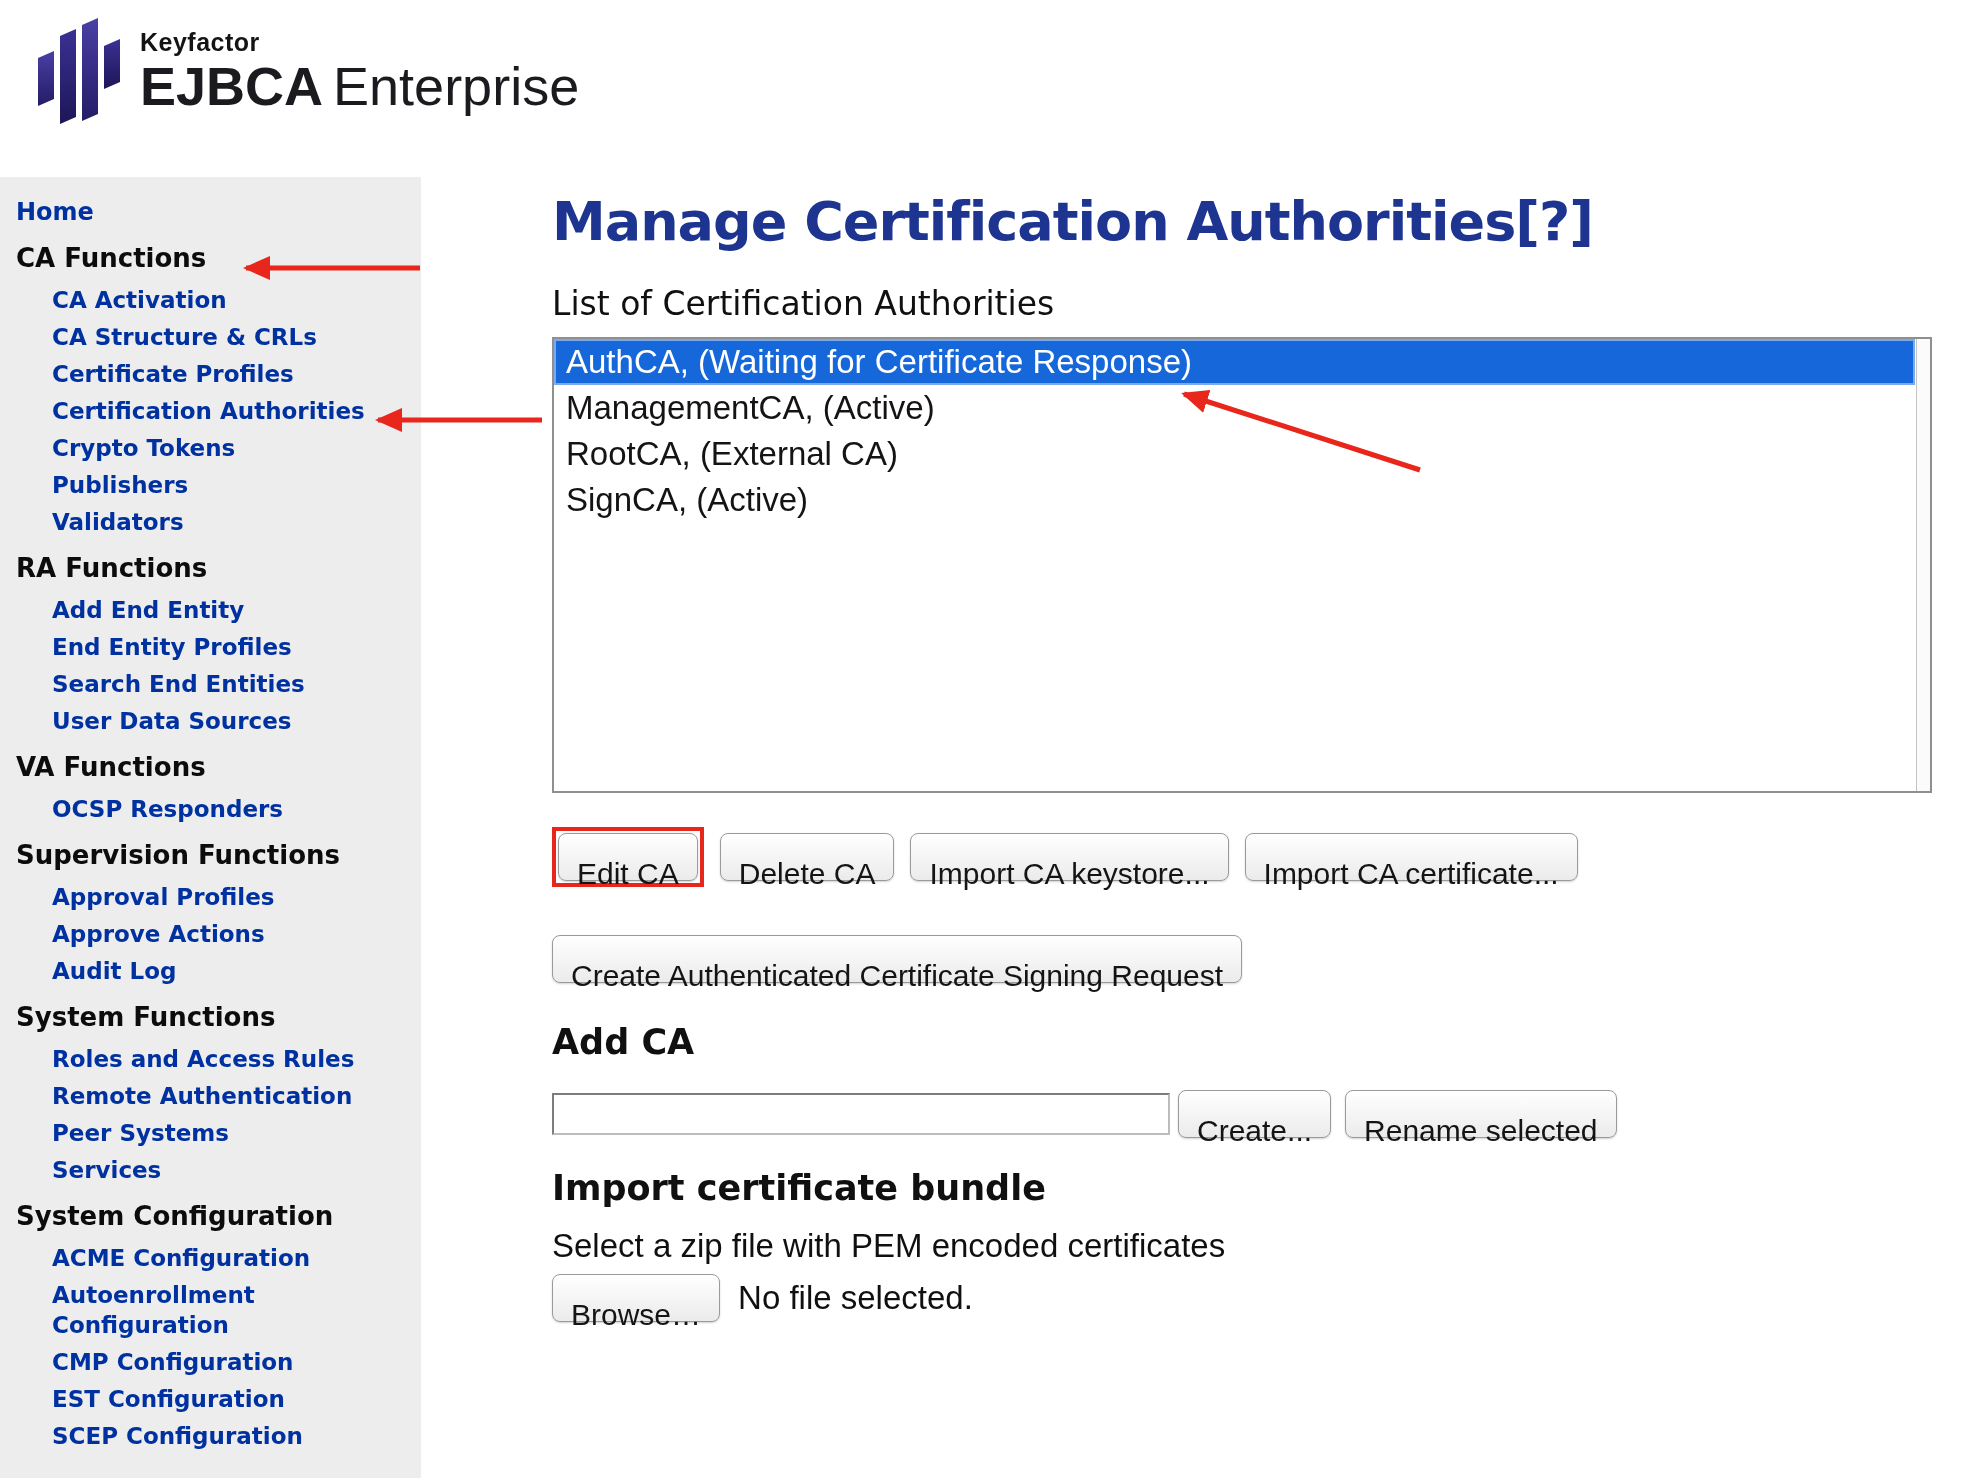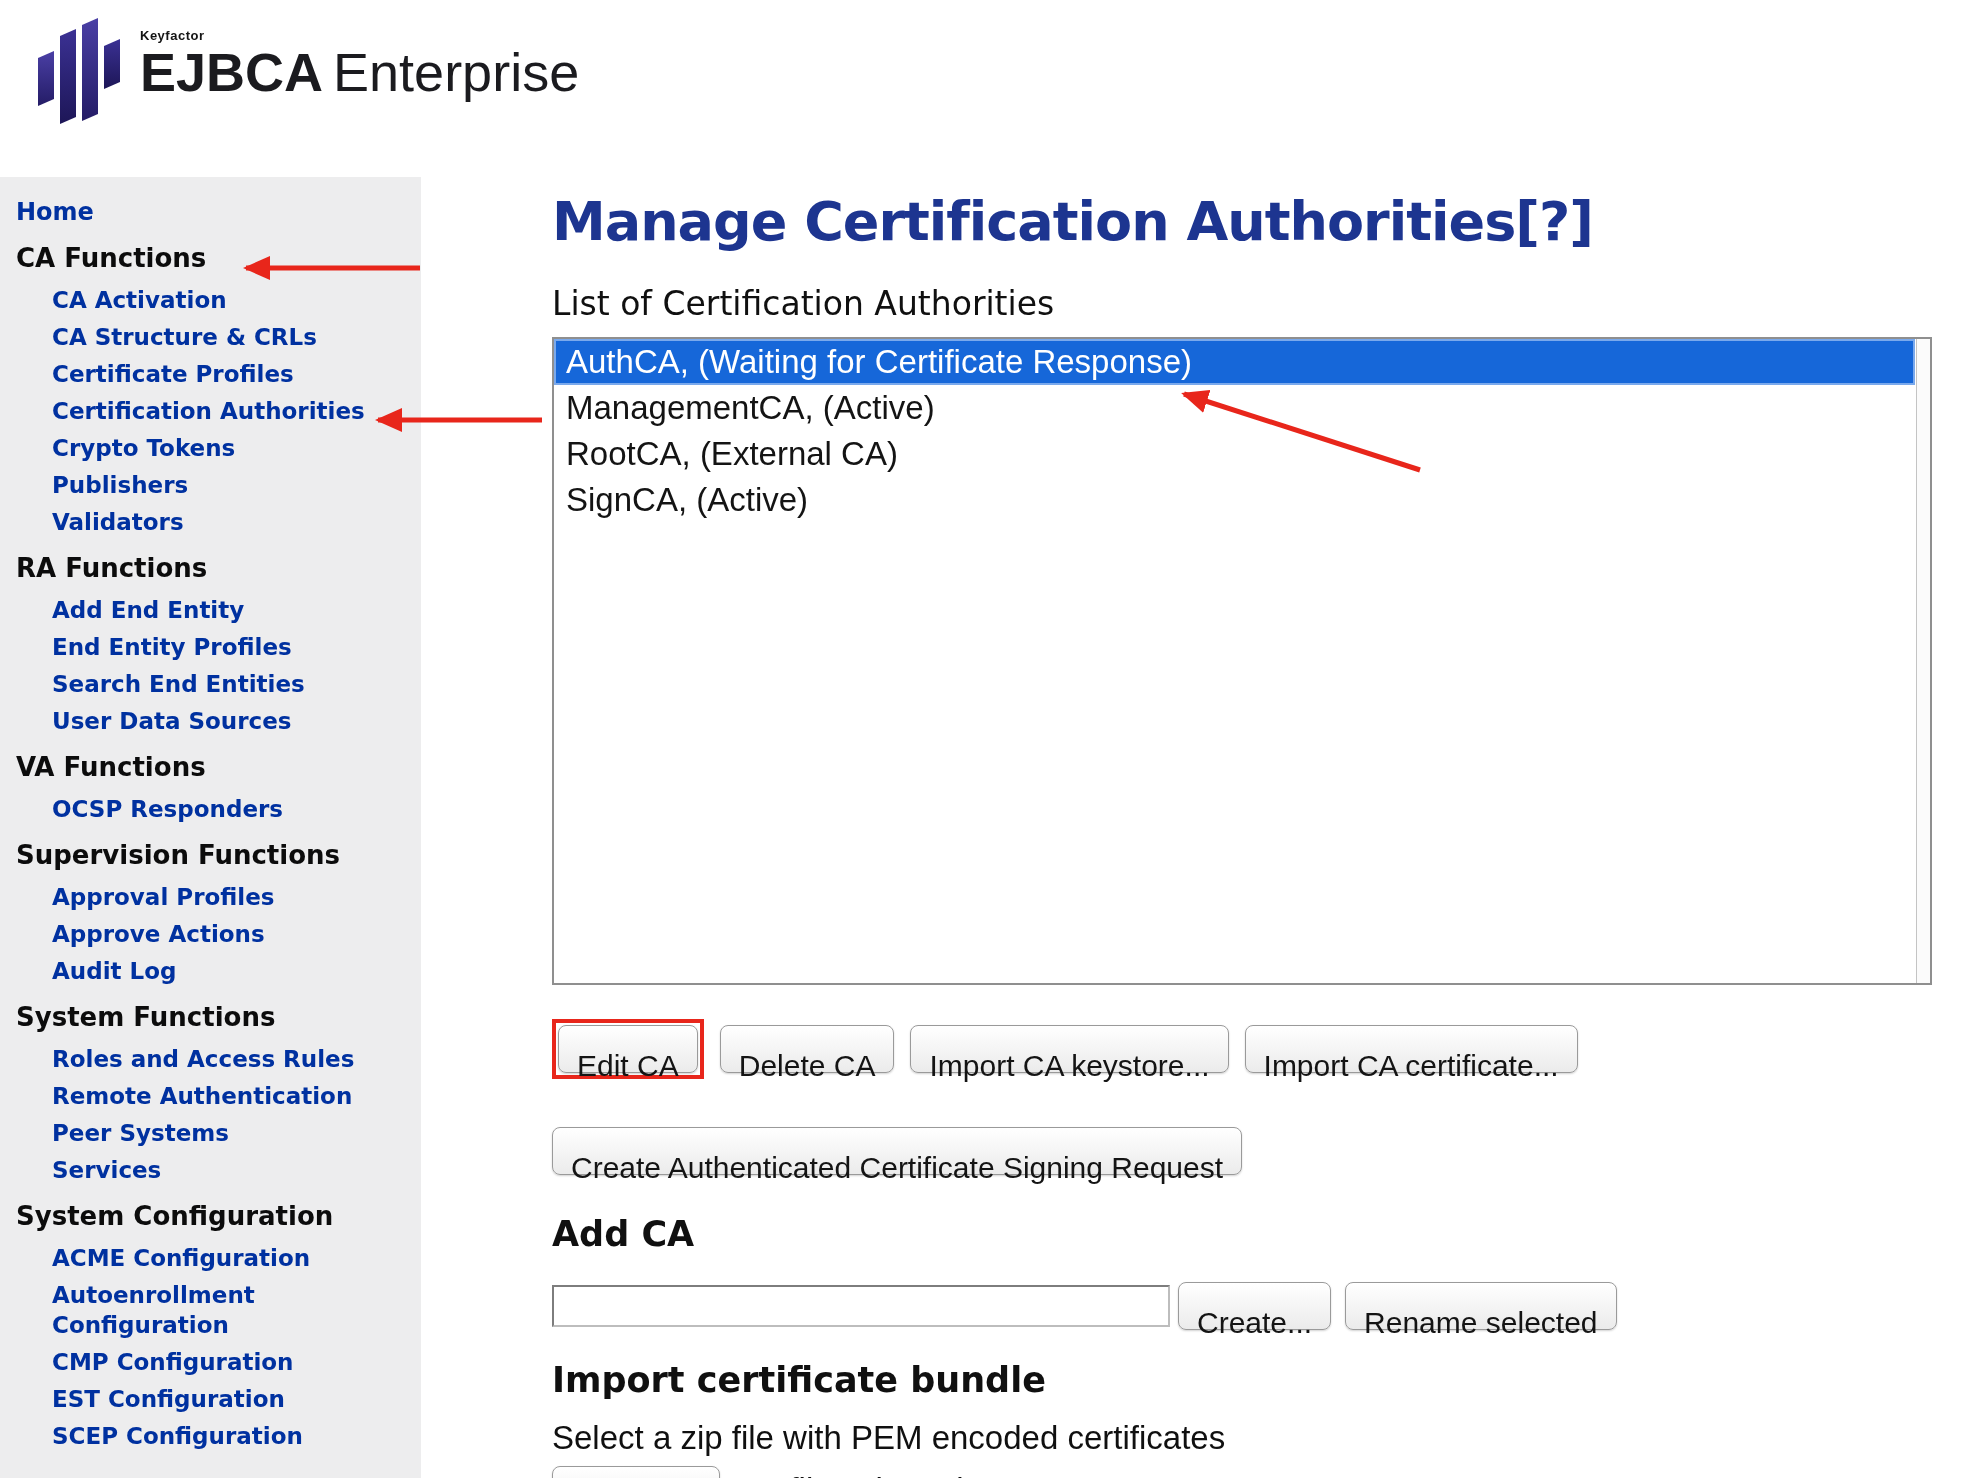--- a/index.html
+++ b/index.html
@@ -9,21 +9,21 @@
     background:#ffffff;
     position:relative;
     overflow:hidden;
   }
 
   
   .header { position:absolute; top:0; left:0; width:1980px; height:177px; background:#fff; }
   .logo-wrap { position:absolute; top:16px; left:36px; display:flex; align-items:flex-start; }
   .logo-mark { width:88px; height:112px; }
   .logo-text { margin-left:16px; padding-top:12px; }
-  .logo-company { font-size:13px; font-weight:bold; color:#141414; letter-spacing:0.5px; display:block; }
+  .logo-company { font-size:25px; font-weight:bold; color:#141414; letter-spacing:0.5px; display:block; }
   .logo-product { font-size:54px; color:#1b1b1f; line-height:1.1; white-space:nowrap; }
   .logo-product .bold { font-weight:700; }
   .logo-product .light { font-weight:400; margin-left:10px; }
 
   
   .sidebar {
     position:absolute; top:177px; left:0; width:421px; height:1301px;
     background:#ededee; padding:20px 12px 0 16px; overflow:hidden;
   }
   .sidebar a {
@@ -49,21 +49,21 @@
   .sub-heading {
     margin-top:28px; font-family:"DejaVu Sans", sans-serif; font-weight:normal;
     font-size:33px; line-height:42px; color:#101010;
   }
   .block-heading {
     font-family:"DejaVu Sans", sans-serif; font-weight:bold;
     font-size:35px; line-height:44px; color:#101010;
   }
 
   .listbox {
-    margin-top:12px; width:1380px; height:648px; background:#fff;
+    margin-top:12px; width:1380px; height:456px; background:#fff;
     border:2px solid #8f8f8f; position:relative; overflow:hidden;
     font-size:33px; cursor:default;
   }
   .listbox .option { padding:3px 12px; line-height:40px; color:#141414; margin-right:15px; }
   .listbox .option.selected {
     background:#1667d9; color:#ffffff;
     box-shadow: inset 0 0 0 2px #7aa9ec;
   }
   .scroll-track {
     position:absolute; top:0; right:0; bottom:0; width:14px;

